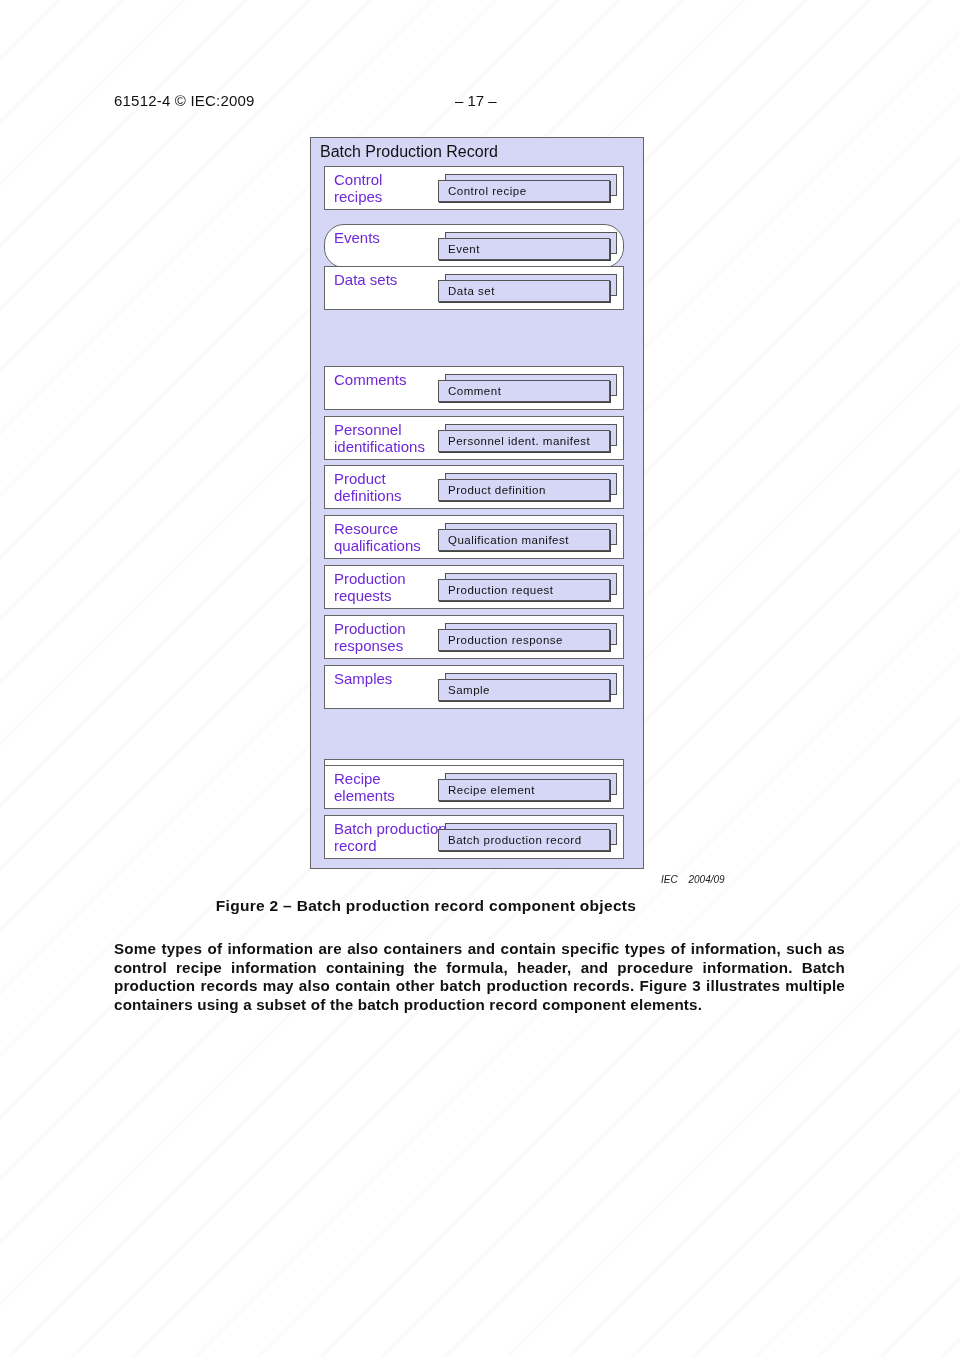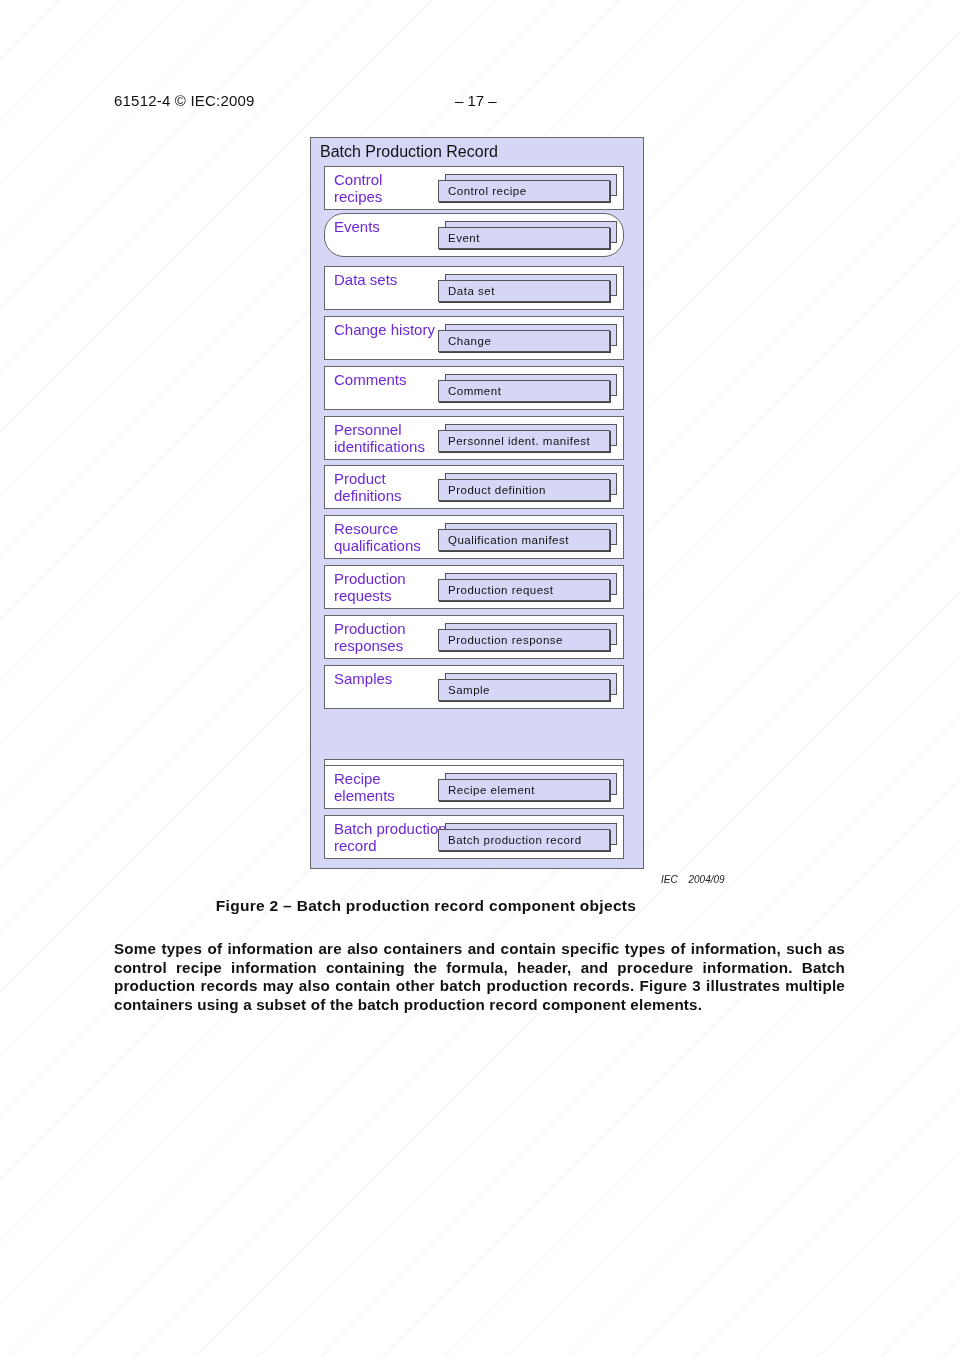--- a/index.html
+++ b/index.html
@@ -72,39 +72,32 @@
 <div class="figure-outer" id="figure">
   <div class="figure-title">Batch Production Record</div>
 <div class="row" style="top: 28px;">
       <div class="row-label">Control
 recipes</div>
       <div class="obj-back"></div>
       <div class="obj-front">
         <div class="obj-label">Control recipe</div>
       </div>
     </div>
-    <div class="row" style="top: 75px; border-radius: 20px;">
+    <div class="row" style="top: 86px; border-radius: 20px;">
       <div class="row-label">Events</div>
       <div class="obj-back"></div>
       <div class="obj-front">
         <div class="obj-label">Event</div>
       </div>
     </div>
     <div class="row" style="top: 127.8px; padding-left: 10px;">
       <div class="row-label">Data sets</div>
       <div class="obj-back"></div>
       <div class="obj-front">
         <div class="obj-label">Data set</div>
-      </div>
-    </div>
-    <div class="row" style="top: 177.7px;">
-      <div class="row-label">Change history</div>
-      <div class="obj-back"></div>
-      <div class="obj-front">
-        <div class="obj-label">Change</div>
       </div>
     </div>
     <div class="row" style="top: 227.6px;">
       <div class="row-label">Comments</div>
       <div class="obj-back"></div>
       <div class="obj-front">
         <div class="obj-label">Comment</div>
       </div>
     </div>
     <div class="row" style="top: 277.5px;">

